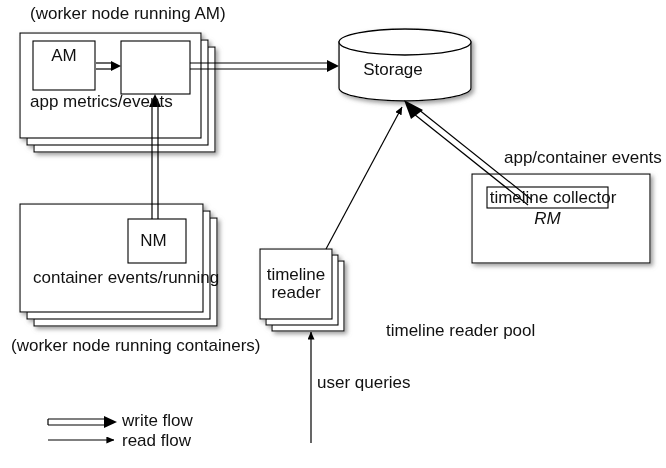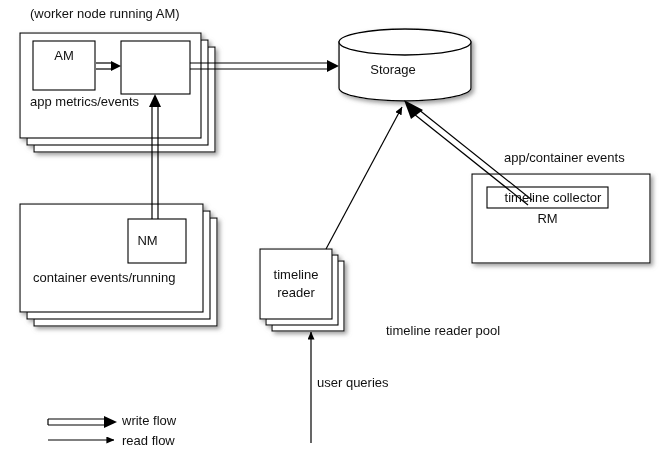--- a/index.html
+++ b/index.html
@@ -28,21 +28,21 @@
     font-family: "Liberation Sans", sans-serif;
     font-size: 13px;
     line-height: 15px;
     color: #111111;
     white-space: nowrap;
   }
   .dlabel.centered {
     text-align: center;
     white-space: normal;
   }
-  .t13 { font-size: 13px; }
+  .t13 { font-size: 17px; }
 </style>
 </head>
 <body>
 
 <div id="canvas">
 
   <svg id="diagram-svg" viewBox="0 0 666 468">
     <defs>
       <marker id="solid-head" markerWidth="9" markerHeight="8" refX="8.6" refY="4" orient="auto" markerUnits="userSpaceOnUse">
         <path d="M0,0 L9,4 L0,8 z" fill="#000000"></path>
@@ -140,36 +140,37 @@
     </g>
   </svg>
 
   <div class="dlabel t13" style="left:30px; top:6px;">(worker node running AM)</div>
 
   <div class="dlabel t13 centered" style="left:33px; top:48px; width:62px;">AM</div>
 
 
   <div class="dlabel t13" style="left:30px; top:94px;">app metrics/events</div>
 
-  <div class="dlabel t13 centered" style="left:128px; top:233px; width:39px;">NM</div>
+  <div class="dlabel t13 centered" style="left:134px; top:233px; width:39px;">NM</div>
 
   <div class="dlabel t13" style="left:33px; top:270px;">container events/running</div>
 
+  <div class="dlabel t13" style="left:11px; top:338px;">(worker node running containers)</div>
 
   <div class="dlabel t13 centered" style="left:339px; top:62px; width:108px;">Storage</div>
 
   <div class="dlabel t13 centered" style="left:260px; top:266px; width:72px; line-height:18px;">timeline reader</div>
 
   <div class="dlabel t13" style="left:386px; top:323px;">timeline reader pool</div>
 
   <div class="dlabel t13" style="left:317px; top:375px;">user queries</div>
 
   <div class="dlabel t13" style="left:504px; top:150px;">app/container events</div>
 
   <div class="dlabel t13 centered" style="left:487px; top:190px; width:132px;">timeline collector</div>
 
-  <div class="dlabel t13 centered" style="left:487px; top:211px; width:121px;">RM</div>
+  <div class="dlabel t13 centered" style="left:487px; top:211px; width:121px;font-style:italic;">RM</div>
 
   <div class="dlabel t13" style="left:122px; top:413px;">write flow</div>
 
   <div class="dlabel t13" style="left:122px; top:433px;">read flow</div>
 
 </div>
 
 </body></html>

